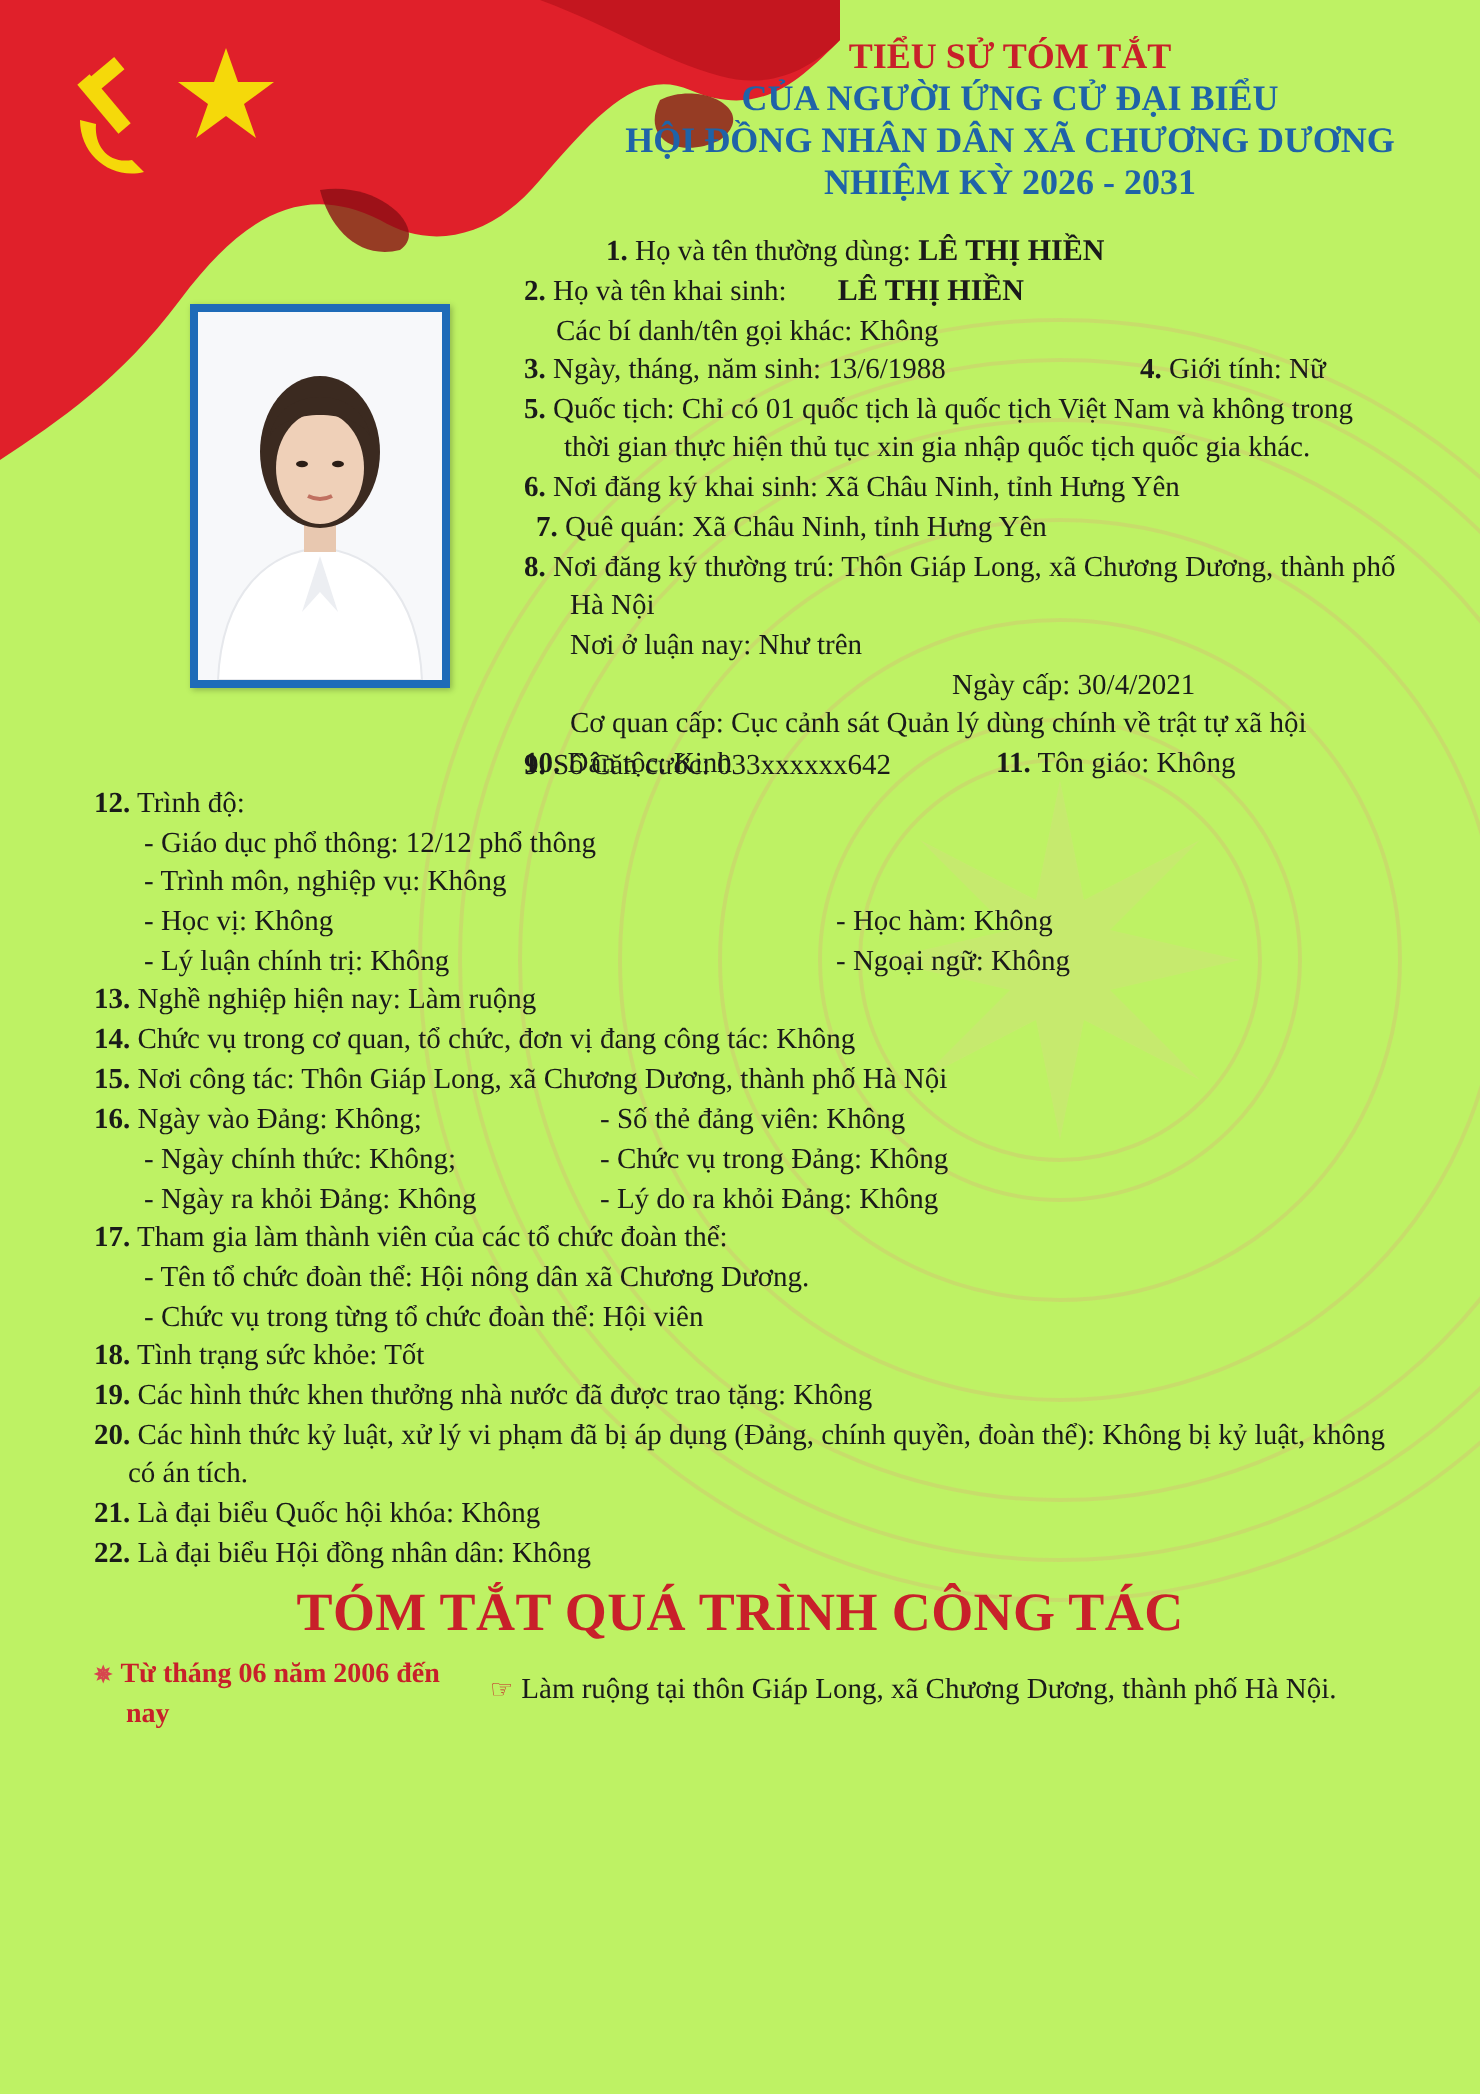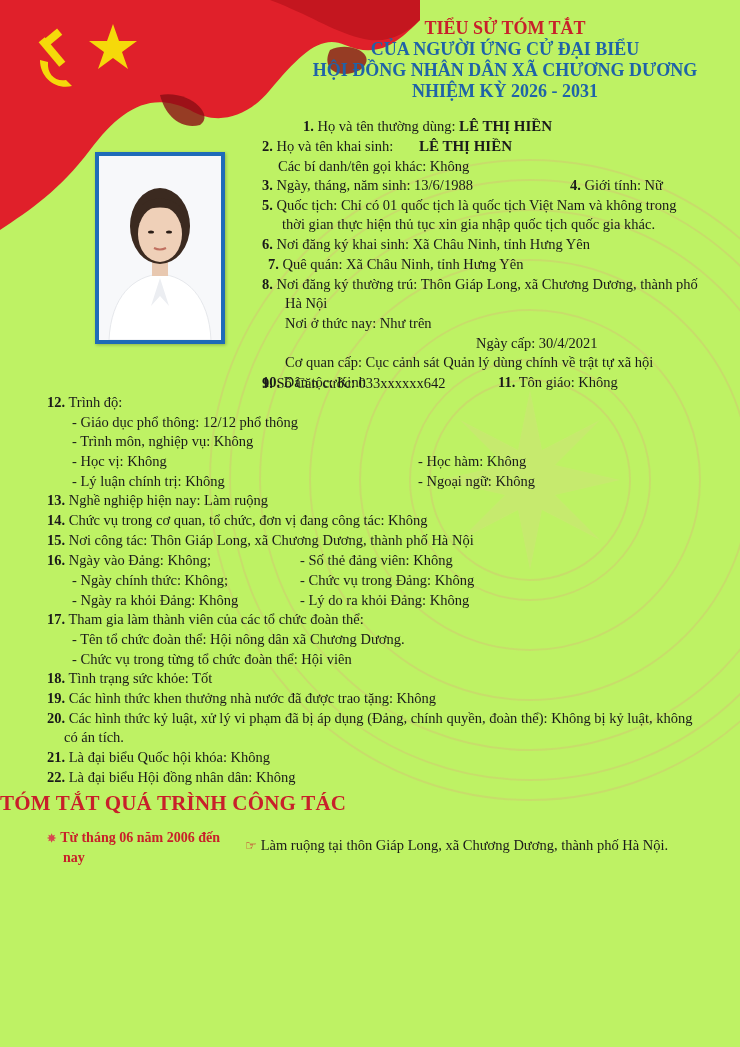--- a/index.html
+++ b/index.html
@@ -22,22 +22,22 @@
   .header .l2, .header .l3, .header .l4 { color: #1f63a8; }
   .photo {
     position: absolute; left: 95px; top: 152px; width: 130px; height: 192px;
     border: 4px solid #1e6bb8; background: #fdfdfd; overflow: hidden;
     box-shadow: 1px 1px 3px rgba(0,0,0,0.25);
   }
   .line { position: absolute; font-size: 14.5px; line-height: 19px; white-space: nowrap; }
   .line b.num { font-weight: bold; }
   .name { font-weight: bold; font-size: 15px; }
   .section-title {
-    position: absolute; left: 0; width: 740px; top: 791px; 
-    color: #c8202a; font-weight: bold; font-size: 21px; letter-spacing: 0.2px;
+    position: absolute; left: 0; width: 740px; top: 791px; text-align: center;
+    color: #c8202a; font-weight: bold; font-size: 27px; letter-spacing: 0.2px;
   }
   .work-when {
     position: absolute; left: 47px; top: 828px; width: 200px;
     color: #c8202a; font-weight: bold; font-size: 14px; line-height: 19px;
   }
   .work-when .star { color: #d7454e; font-size: 11px; margin-right: 4px; }
   .work-what { position: absolute; left: 245px; top: 837px; font-size: 14.5px; white-space: nowrap; }
   .work-what .hand { color: #c8202a; font-size: 13px; margin-right: 4px; }
 </style>
 </head>
@@ -123,21 +123,21 @@
   </div>
   <div class="line" style="left:252px;top:255px;margin-left:16px;">
     <b class="num">7.</b>
     <span>Quê quán: Xã Châu Ninh, tỉnh Hưng Yên</span>
   </div>
   <div class="line" style="left:262px;top:275px;">
     <b class="num">8.</b>
     <span>Nơi đăng ký thường trú: Thôn Giáp Long, xã Chương Dương, thành phố</span>
   </div>
   <div class="line" style="left:285px;top:294px;">Hà Nội</div>
-  <div class="line" style="left:285px;top:314px;">Nơi ở thức nay: Như trên</div>
+  <div class="line" style="left:285px;top:314px;">Nơi ở luận nay: Như trên</div>
   <div class="line" style="left:262px;top:334px;margin-top:40px;">
     <b class="num">9.</b>
     <span>Số Căn cước: 033xxxxxx642</span>
   </div>
   <div class="line" style="left:476px;top:334px;">Ngày cấp: 30/4/2021</div>
   <div class="line" style="left:285px;top:353px;">Cơ quan cấp: Cục cảnh sát Quản lý dùng chính về trật tự xã hội</div>
   <div class="line" style="left:262px;top:373px;">
     <b class="num">10.</b>
     <span>Dân tộc: Kinh</span>
   </div>

